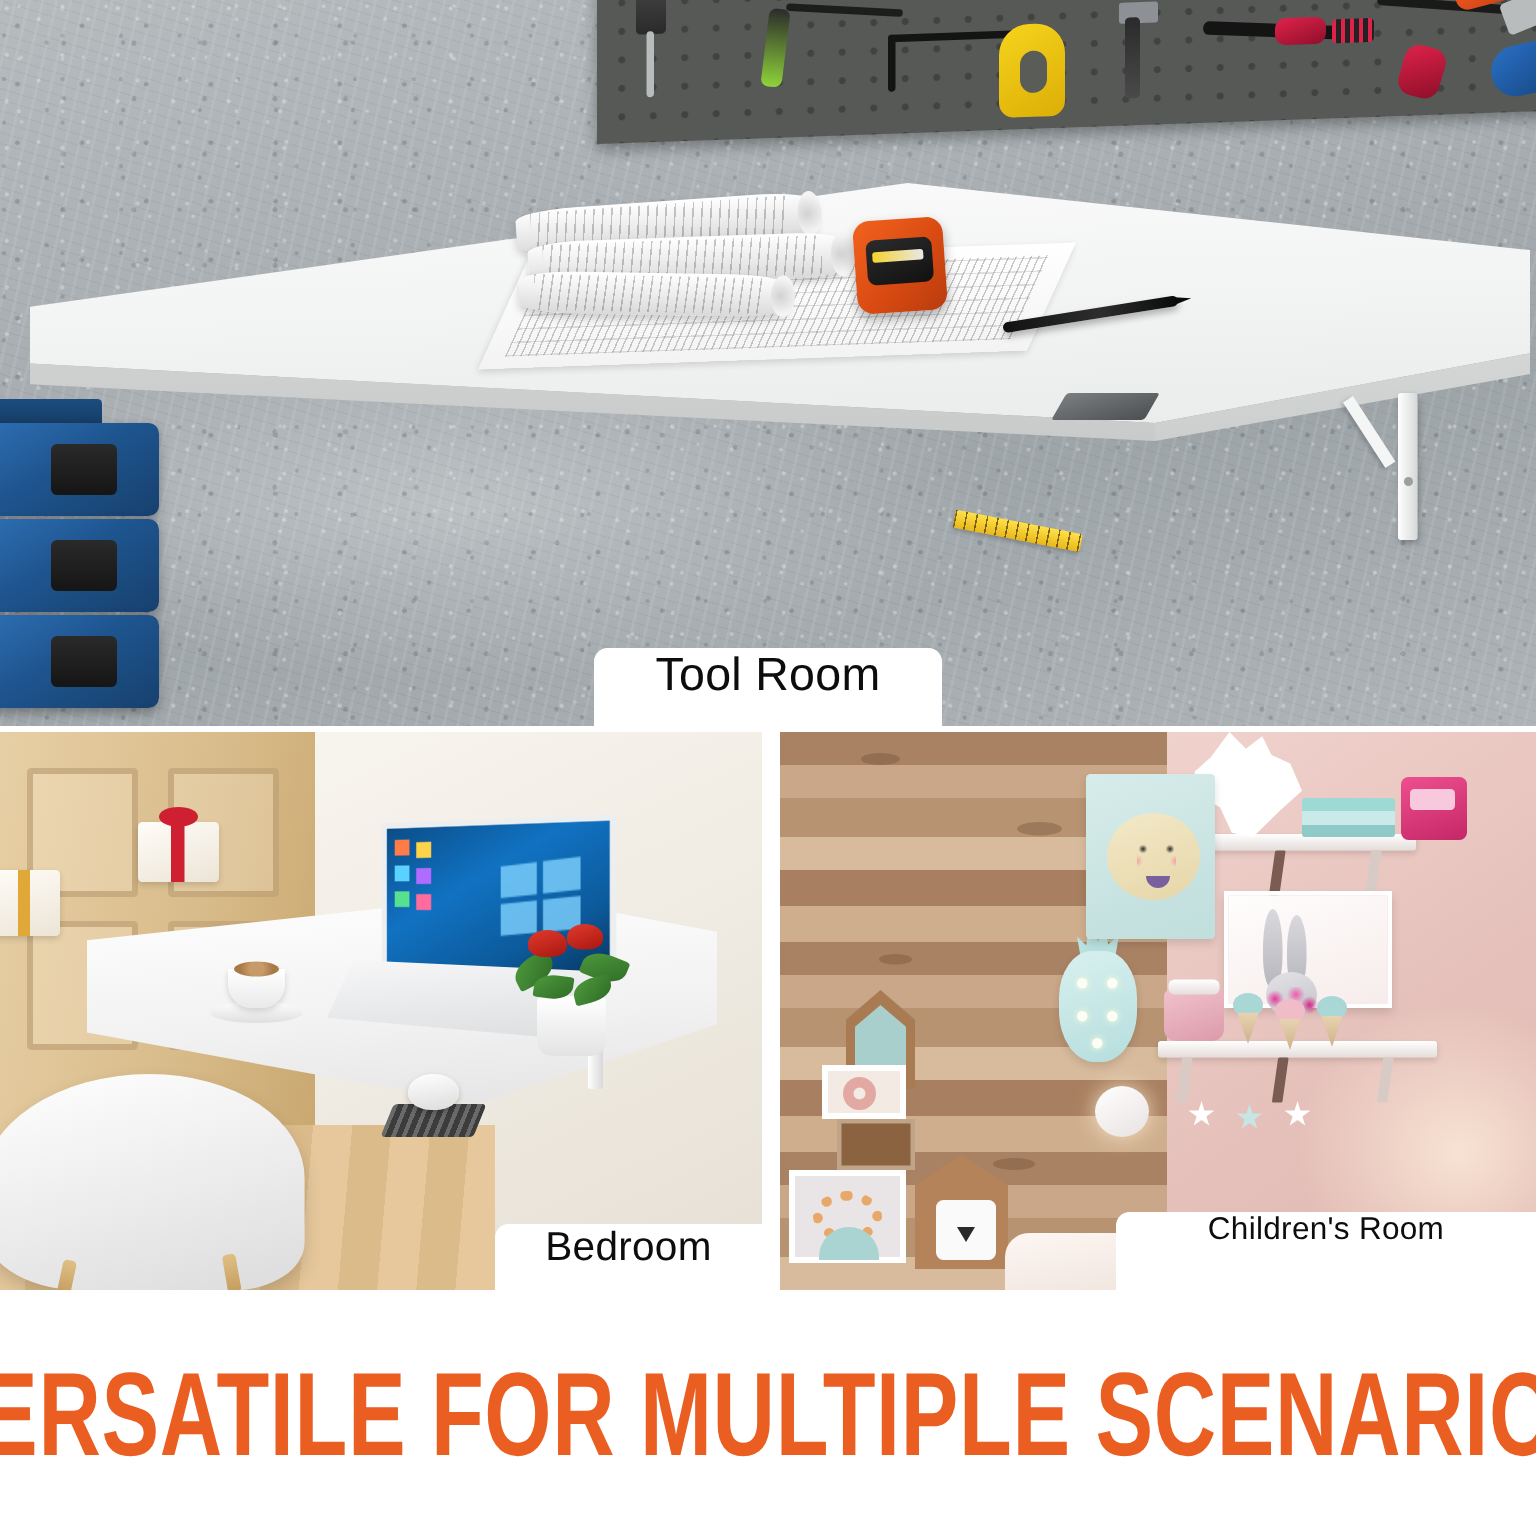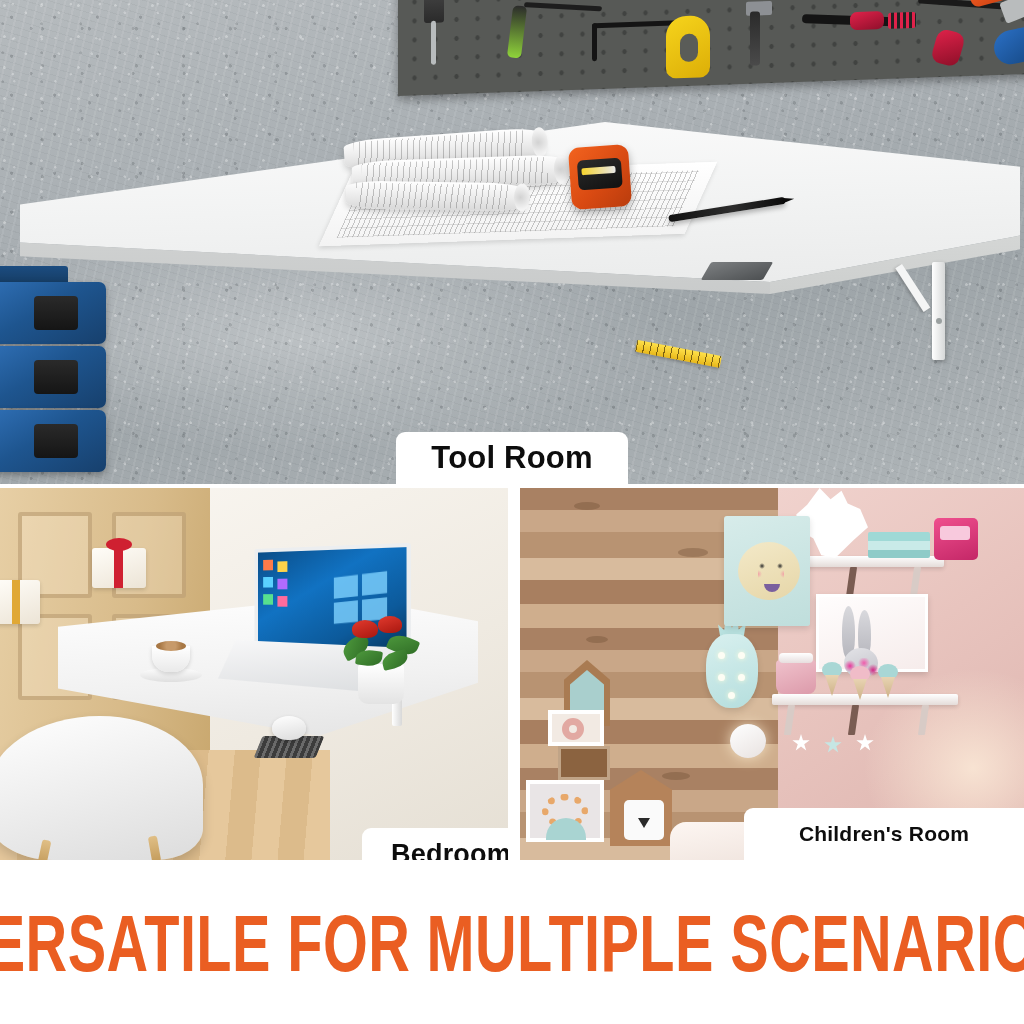--- a/index.html
+++ b/index.html
@@ -234,22 +234,22 @@
   .cr-lamp{ position:absolute; left:210px; top:236px; width:36px; height:34px; border-radius:50%;
      background:linear-gradient(150deg,#ffffff,#e8e2e0); box-shadow:0 0 14px rgba(255,240,210,.8); }
   .cr-star{ position:absolute; width:18px; height:18px; background:#fff;
      clip-path:polygon(50% 0%,61% 35%,98% 35%,68% 57%,79% 91%,50% 70%,21% 91%,32% 57%,2% 35%,39% 35%); }
   .cr-box{ position:absolute; }
   .cr-house{ position:absolute; }
   .cr-bed{ position:absolute; left:150px; bottom:-6px; width:180px; height:44px; border-radius:16px 30px 0 0;
      background:linear-gradient(170deg,#fdf6f2,#ecdfd8); }
 
   
-  .label { position:absolute; background:#ffffff; display:flex; align-items:center;
-           justify-content:center; color:#0d0d0d; font-weight:bold; letter-spacing:.2px;
+  .label { position:absolute; background:#ffffff; display:flex; align-items:flex-start;
+           justify-content:center; color:#0d0d0d; font-weight:normal; letter-spacing:.2px;
            white-space:nowrap; }
   .label-tool { left:396px; top:432px; width:232px; height:52px;
                 border-radius:9px 9px 0 0; font-size:31px; }
   .label-bed  { left:330px; top:808px; width:178px; height:52px;
                 border-radius:9px 0 0 0; font-size:27px; }
   .label-kids { left:744px; top:808px; width:280px; height:52px;
                 border-radius:9px 0 0 0; font-size:21px; }
 
   
   .headline { position:absolute; left:0; top:862px; width:1024px; height:162px;
@@ -392,21 +392,21 @@
       <div class="bd-flower" style="left:352px;top:132px;width:26px;height:18px;"></div>
       <div class="bd-flower" style="left:378px;top:128px;width:24px;height:17px;"></div>
 
       <div class="bd-kbd"></div>
       <div class="bd-mouse"></div>
 
       <div class="bd-chair"></div>
       <div class="bd-leg" style="left:40px;top:352px;height:24px;transform:rotate(12deg);"></div>
       <div class="bd-leg" style="left:150px;top:348px;height:26px;transform:rotate(-10deg);"></div>
 
-      <div class="label label-bed" style="left:330px;top:340px;margin-left:32px;">
+      <div class="label label-bed" style="left:330px;top:328px;">
         <span>Bedroom</span>
       </div>
     </div>
 
     <div class="panel p-right">
       <div class="cr-wood">
         <div class="cr-knot" style="left:54px;top:14px;width:26px;height:8px;"></div>
         <div class="cr-knot" style="left:158px;top:60px;width:30px;height:9px;"></div>
         <div class="cr-knot" style="left:66px;top:148px;width:22px;height:7px;"></div>
         <div class="cr-knot" style="left:142px;top:284px;width:28px;height:8px;"></div>

